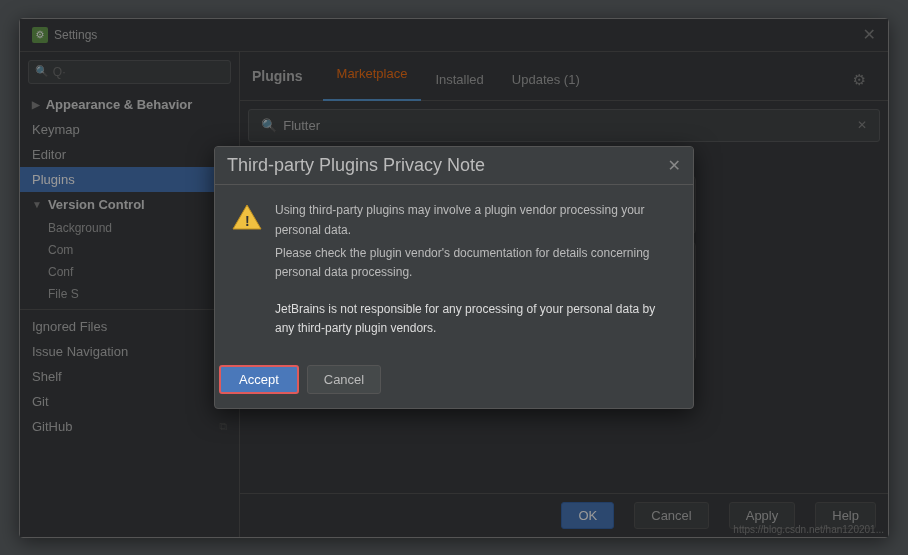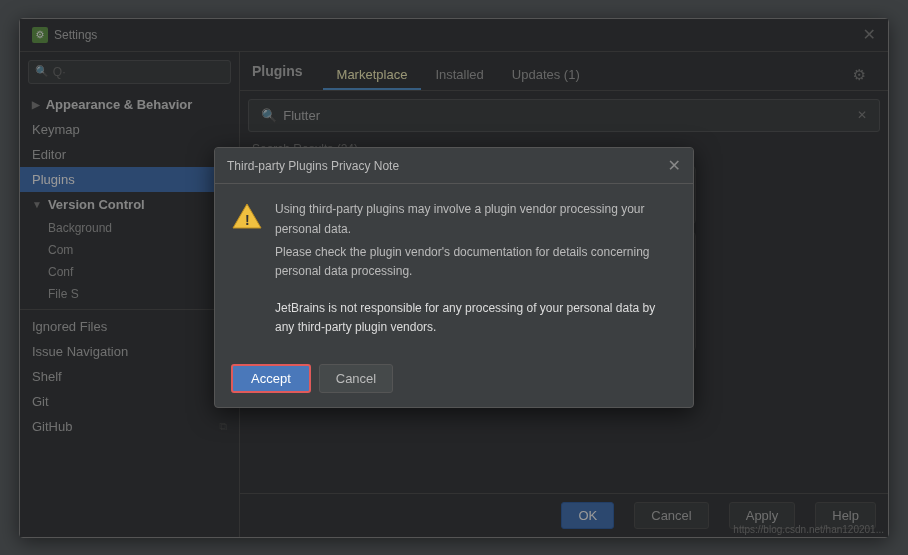--- a/index.html
+++ b/index.html
@@ -347,21 +347,21 @@
       background: #3c3f41;
       padding: 8px 12px;
       display: flex;
       align-items: center;
       justify-content: space-between;
       border-bottom: 1px solid #555;
     }
 
     .modal-title {
       color: #bbb;
-      font-size: 12px;
+      font-size: 18px;
     }
 
     .modal-close {
       color: #888;
       cursor: pointer;
       font-size: 16px;
       background: none;
       border: none;
     }
 
@@ -381,21 +381,21 @@
     }
 
     .modal-text {
       flex: 1;
       color: #bbb;
       font-size: 12px;
       line-height: 1.6;
     }
 
     .modal-footer {
-      padding: 10px 16px 14px;
+      padding: 10px 4px 14px;
       display: flex;
       gap: 8px;
       justify-content: flex-start;
     }
 
     .btn-accept {
       background: #4a78ba;
       color: white;
       border: 2px solid #e05a5a;
       border-radius: 3px;
@@ -508,21 +508,21 @@
       <div class="sidebar-item">
         <span>GitHub</span>
         <span class="copy-icon" style="margin-left:auto; opacity:1; color:#555">⧉</span>
       </div>
     </div>
 
     <div class="main-content">
 
       <div class="plugins-header">
         <span class="plugins-title">Plugins</span>
-        <div class="tab" style="color:#fef9c3; border-bottom:2px solid #5b9bd5; padding-bottom:6px; margin-bottom:-1px;">
+        <div class="tab" style="color:#f97316; border-bottom:2px solid #5b9bd5; padding-bottom:18px; margin-bottom:-1px;">
           <span>Marketplace</span>
         </div>
         <div class="tab">
           <span>Installed</span>
         </div>
         <div class="tab">
           <span>Updates (1)</span>
         </div>
         <div class="tab-gear">⚙</div>
       </div>

